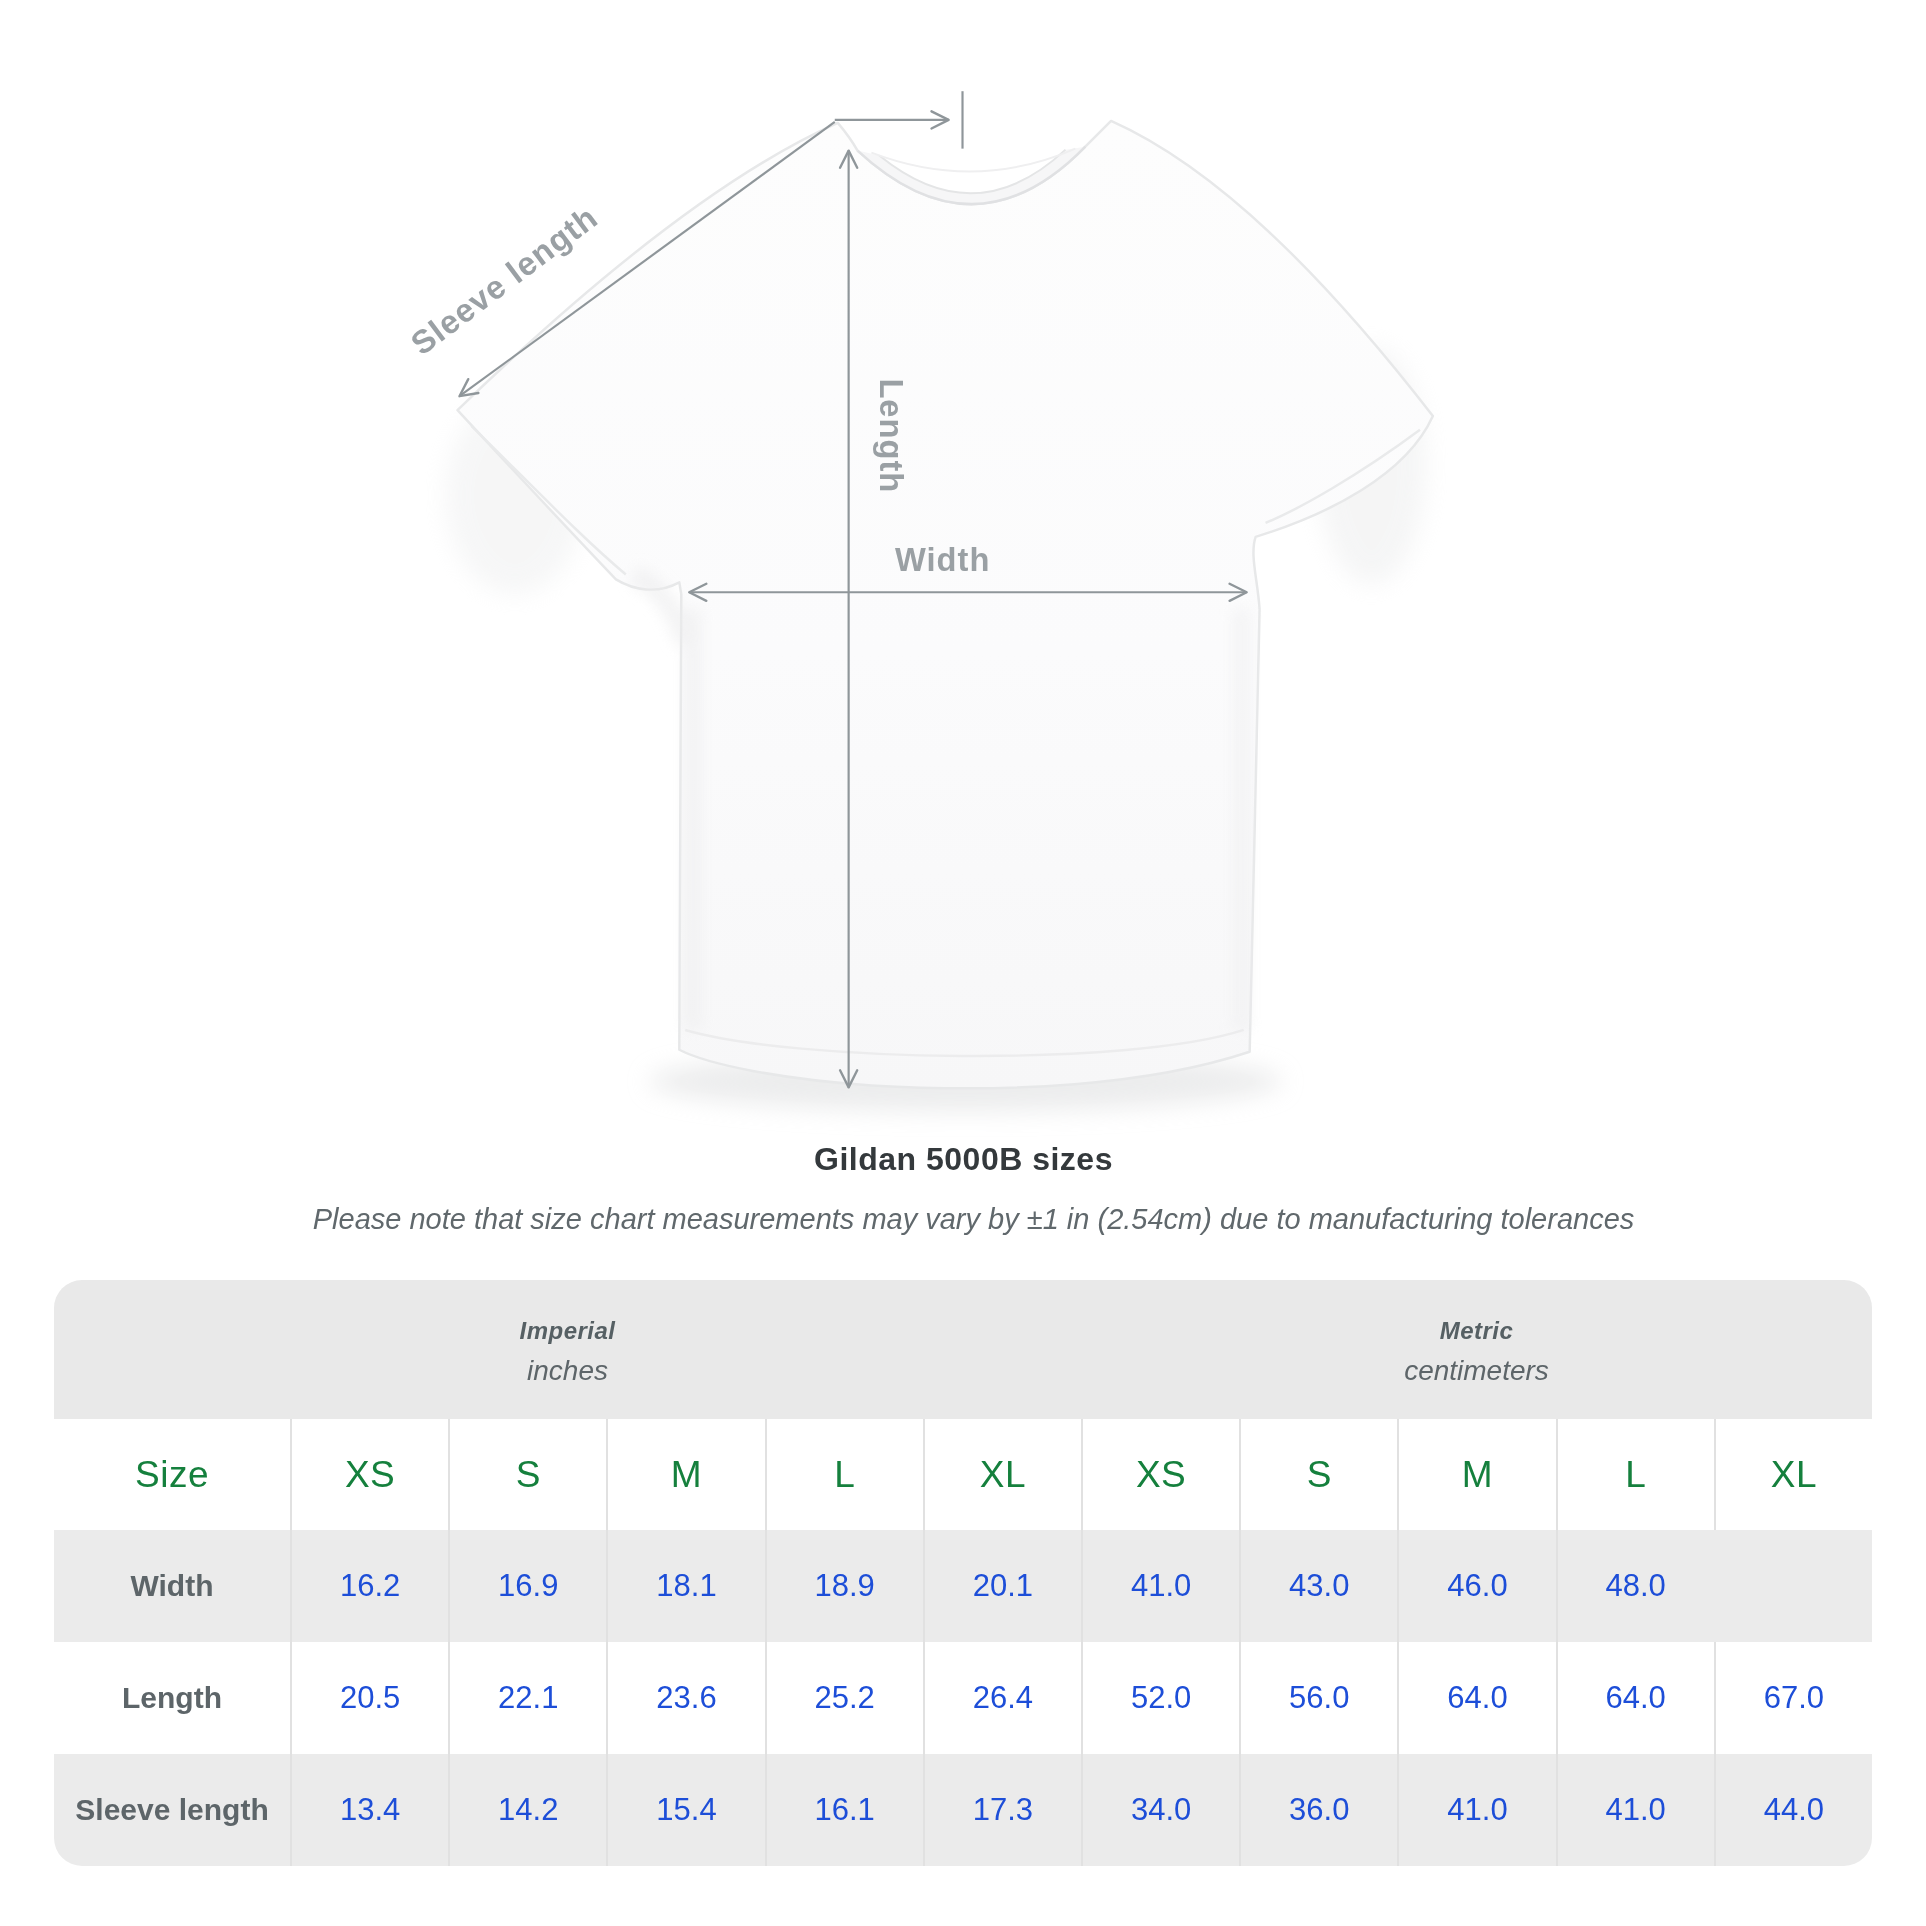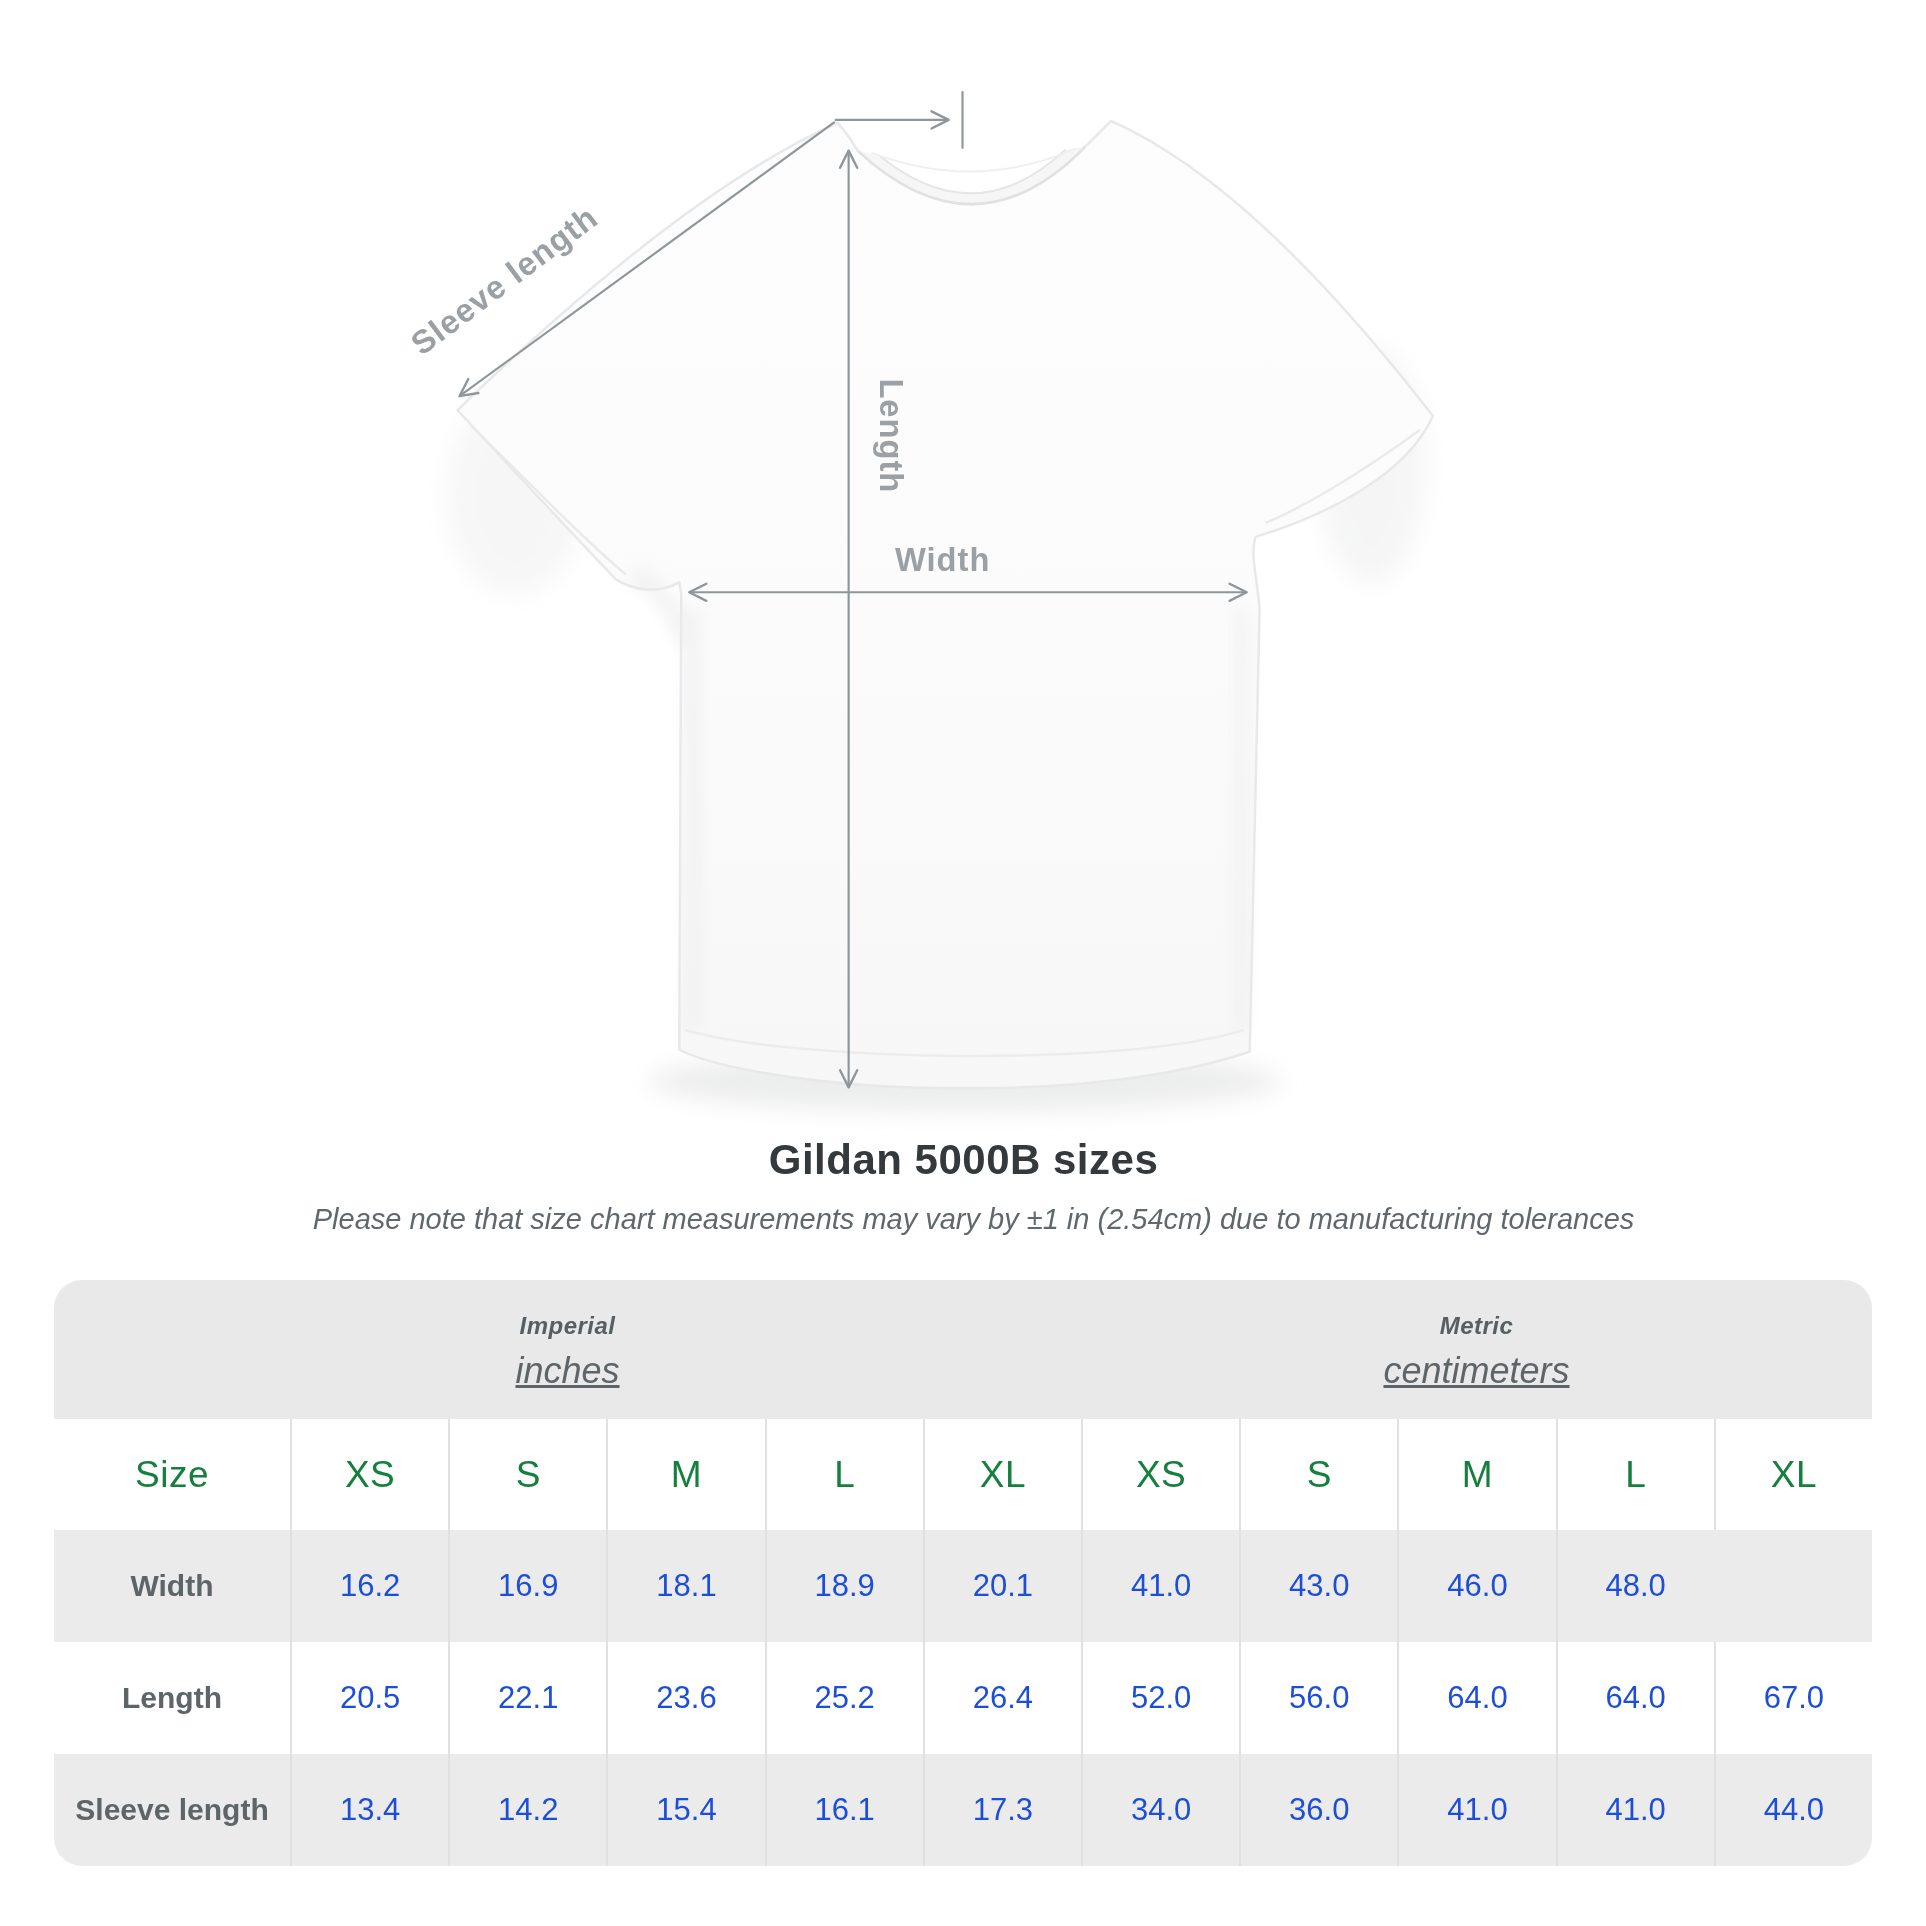--- a/index.html
+++ b/index.html
@@ -5,21 +5,21 @@
   html,body{margin:0;padding:0;background:#ffffff;}
   .canvas{
     position:relative;width:1927px;height:1927px;background:#ffffff;overflow:hidden;
     font-family:"Liberation Sans", sans-serif;
   }
   .shirt-svg{position:absolute;left:0;top:0;width:1927px;height:1238px;display:block;}
 
   
   .heading{position:absolute;top:1133px;left:0;right:0;text-align:center;}
   .heading h1{
-    margin:0;font-size:42px;line-height:53px;font-weight:700;color:#34393c;letter-spacing:0.5px;
+    margin:0;font-size:32px;line-height:53px;font-weight:700;color:#34393c;letter-spacing:0.5px;
   }
   .subtitle{
     margin-top:16px;font-size:29px;line-height:34px;font-style:italic;color:#60686c;padding-left:20px;
   }
 
   
   .size-table{
     position:absolute;top:1280px;left:54px;width:1818px;height:586px;
     border-radius:28px;overflow:hidden;background:#ffffff;
   }
@@ -27,21 +27,21 @@
     display:grid;grid-template-columns:236px repeat(10,1fr);
     height:139px;background:#e9e9e9;
   }
   .band-cell{
     display:flex;flex-direction:column;align-items:center;justify-content:center;
     padding-top:4px;
   }
   .band-cell.imperial{grid-column:1/7;}
   .band-cell.metric{grid-column:7/12;}
   .band-title{font-size:24px;font-weight:700;font-style:italic;color:#566064;letter-spacing:0.5px;}
-  .band-unit{margin-top:10px;font-size:36px;font-style:italic;color:#5d6569;text-decoration:underline;}
+  .band-unit{margin-top:10px;font-size:28px;font-style:italic;color:#5d6569;}
 
   .row{
     display:grid;grid-template-columns:236px repeat(10,1fr);
   }
   .row.header-row{height:111px;background:#ffffff;}
   .row.data-row{height:112px;background:#ffffff;}
   .row.data-row.gray{background:#ebebeb;}
   .cell{
     display:flex;align-items:center;justify-content:center;
     border-left:2px solid #e1e1e1;

